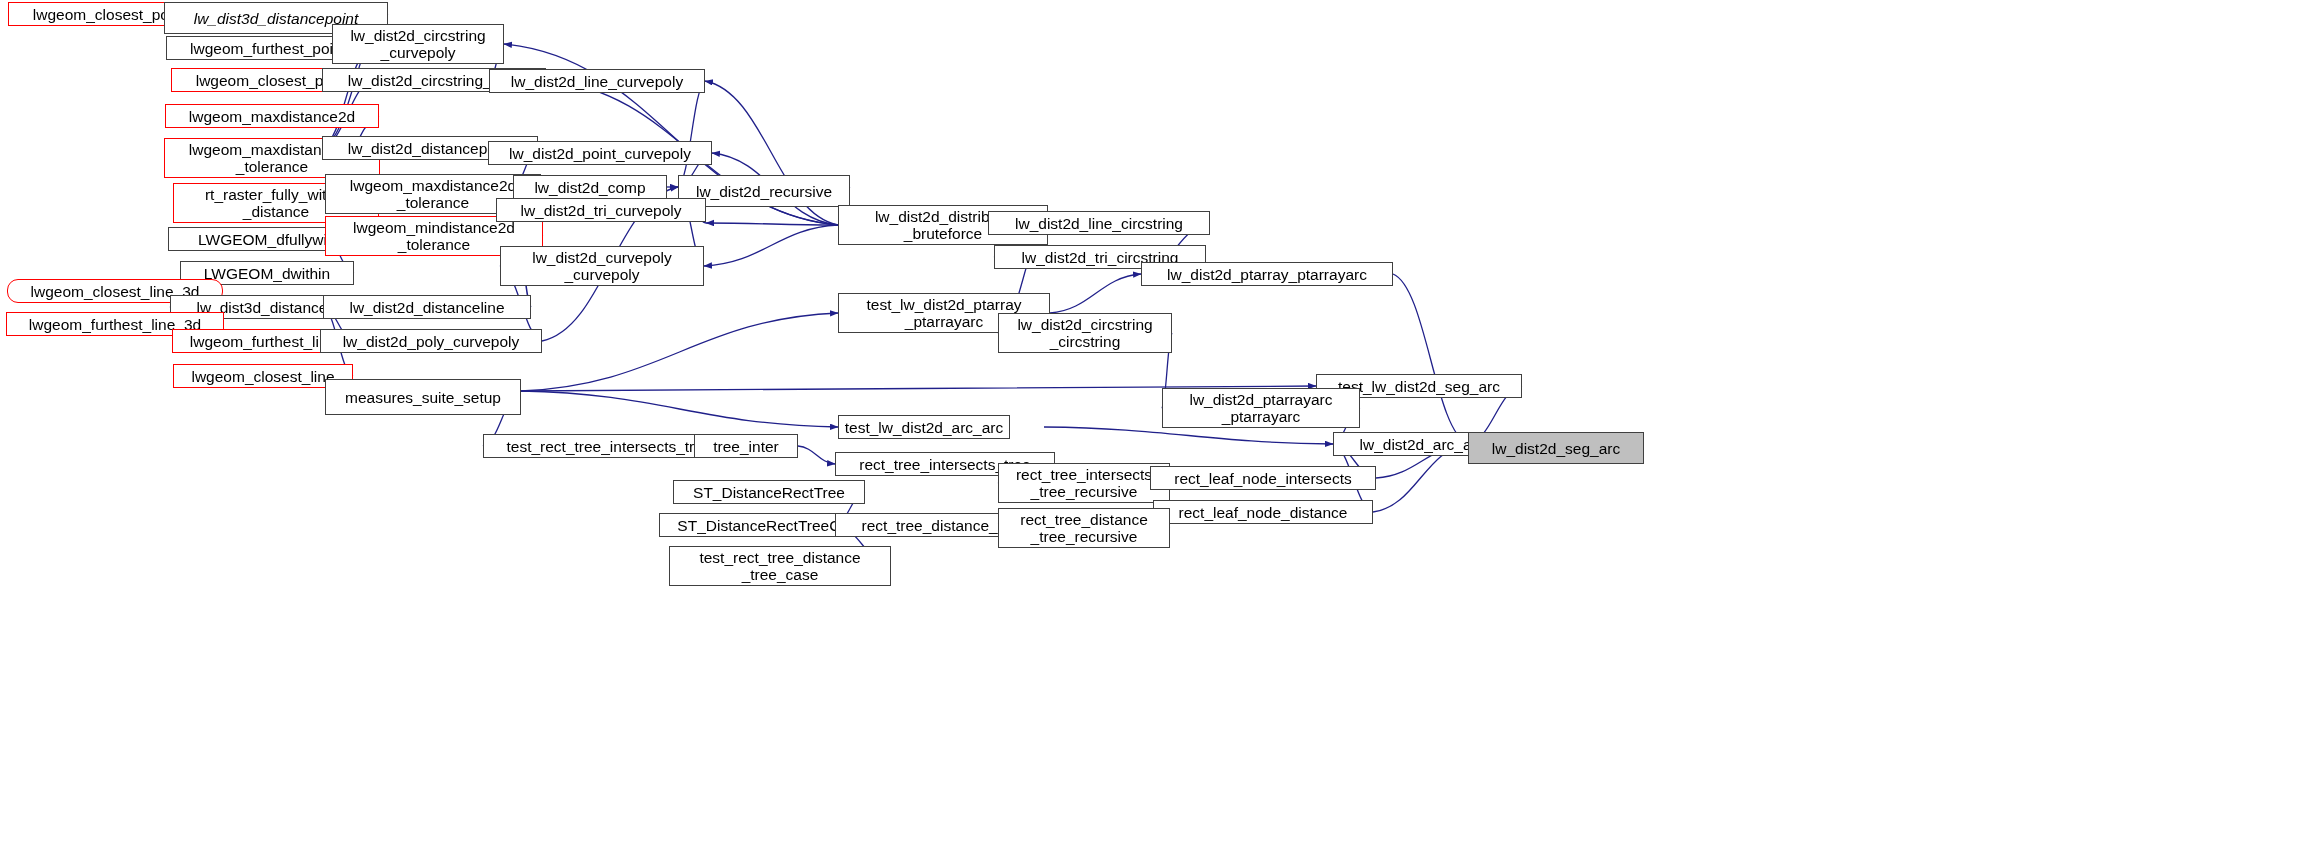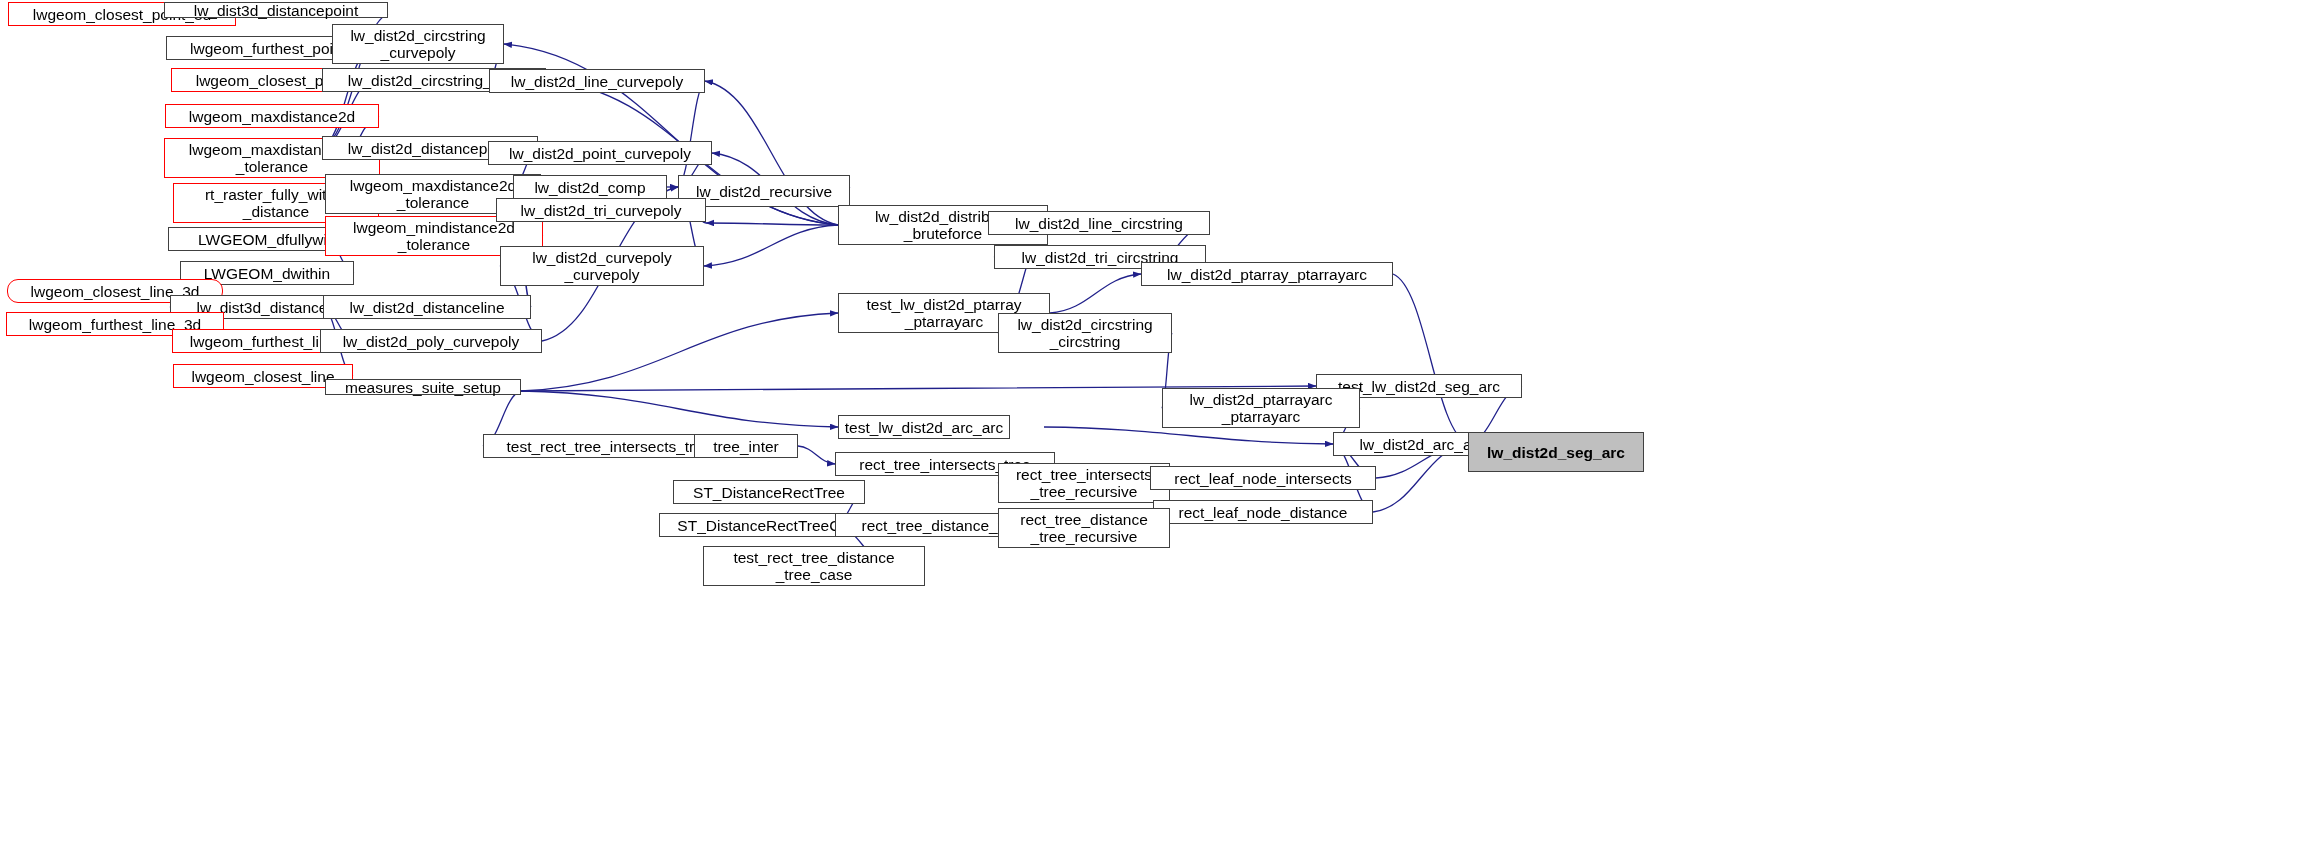--- a/index.html
+++ b/index.html
@@ -119,21 +119,21 @@
         <path d="M223,291 C199.15,292.28 193.85,305.72 170,307" marker-end="url(#ah)"></path>
         <path d="M224,324 C199.7,322.64 194.3,308.36 170,307" marker-end="url(#ah)"></path>
         <path d="M378,307 C353.25,307 347.75,307 323,307" marker-end="url(#ah)"></path>
         <path d="M354,341 C340.05,338.28 336.95,309.72 323,307" marker-end="url(#ah)"></path>
         <path d="M353,376 C339.5,370.48 336.5,312.52 323,307" marker-end="url(#ah)"></path>
         <path d="M542,341 C523.1,335 518.9,272 500,266" marker-end="url(#ah)"></path>
       </g>
   </svg>
   <div id="node-group">
       <div class="node red" style="left: 8px; top: 2px; width: 228px; height: 24px;">lwgeom_closest_point_3d</div>
-      <div class="node" style="left: 164px; top: 2px; width: 224px; height: 16px;">lw_dist3d_distancepoint</div>
+      <div class="node" style="left: 164px; top: 2px; width: 224px; height: 32px; font-style: italic;">lw_dist3d_distancepoint</div>
       <div class="node" style="left: 166px; top: 36px; width: 204px; height: 24px;">lwgeom_furthest_point</div>
       <div class="node" style="left: 332px; top: 24px; width: 172px; height: 40px;">lw_dist2d_circstring
 _curvepoly</div>
       <div class="node red" style="left: 171px; top: 68px; width: 202px; height: 24px;">lwgeom_closest_point</div>
       <div class="node" style="left: 322px; top: 68px; width: 224px; height: 24px;">lw_dist2d_circstring_poly</div>
       <div class="node" style="left: 489px; top: 69px; width: 216px; height: 24px;">lw_dist2d_line_curvepoly</div>
       <div class="node red" style="left: 165px; top: 104px; width: 214px; height: 24px;">lwgeom_maxdistance2d</div>
       <div class="node red" style="left: 164px; top: 138px; width: 216px; height: 40px;">lwgeom_maxdistance3d
 _tolerance</div>
       <div class="node" style="left: 322px; top: 136px; width: 216px; height: 24px;">lw_dist2d_distancepoint</div>
@@ -161,34 +161,34 @@
       <div class="node" style="left: 323px; top: 295px; width: 208px; height: 24px;">lw_dist2d_distanceline</div>
       <div class="node" style="left: 838px; top: 293px; width: 212px; height: 40px;">test_lw_dist2d_ptarray
 _ptarrayarc</div>
       <div class="node red" style="left: 6px; top: 312px; width: 218px; height: 24px;">lwgeom_furthest_line_3d</div>
       <div class="node" style="left: 998px; top: 313px; width: 174px; height: 40px;">lw_dist2d_circstring
 _circstring</div>
       <div class="node red" style="left: 172px; top: 329px; width: 182px; height: 24px;">lwgeom_furthest_line</div>
       <div class="node" style="left: 320px; top: 329px; width: 222px; height: 24px;">lw_dist2d_poly_curvepoly</div>
       <div class="node red" style="left: 173px; top: 364px; width: 180px; height: 24px;">lwgeom_closest_line</div>
       <div class="node" style="left: 1316px; top: 374px; width: 206px; height: 24px; text-align: center;">test_lw_dist2d_seg_arc</div>
-      <div class="node" style="left: 325px; top: 379px; width: 196px; height: 16px;">measures_suite_setup</div>
+      <div class="node" style="left: 325px; top: 379px; width: 196px; height: 36px;">measures_suite_setup</div>
       <div class="node" style="left: 1162px; top: 388px; width: 198px; height: 40px;">lw_dist2d_ptarrayarc
 _ptarrayarc</div>
       <div class="node" style="left: 838px; top: 415px; width: 172px; height: 24px;">test_lw_dist2d_arc_arc</div>
       <div class="node" style="left: 483px; top: 434px; width: 252px; height: 24px;">test_rect_tree_intersects_tree</div>
       <div class="node" style="left: 694px; top: 434px; width: 104px; height: 24px;">tree_inter</div>
       <div class="node" style="left: 1333px; top: 432px; width: 178px; height: 24px;">lw_dist2d_arc_arc</div>
-      <div class="node highlight" style="left: 1468px; top: 432px; width: 176px; height: 40px; font-weight: bold;">lw_dist2d_seg_arc</div>
+      <div class="node highlight" style="left: 1468px; top: 432px; width: 176px; height: 32px;">lw_dist2d_seg_arc</div>
       <div class="node" style="left: 835px; top: 452px; width: 220px; height: 24px;">rect_tree_intersects_tree</div>
       <div class="node" style="left: 998px; top: 463px; width: 172px; height: 40px;">rect_tree_intersects
 _tree_recursive</div>
       <div class="node" style="left: 1150px; top: 466px; width: 226px; height: 24px;">rect_leaf_node_intersects</div>
       <div class="node" style="left: 673px; top: 480px; width: 192px; height: 24px;">ST_DistanceRectTree</div>
       <div class="node" style="left: 1153px; top: 500px; width: 220px; height: 24px;">rect_leaf_node_distance</div>
       <div class="node" style="left: 659px; top: 513px; width: 242px; height: 24px;">ST_DistanceRectTreeCached</div>
       <div class="node" style="left: 835px; top: 513px; width: 216px; height: 24px;">rect_tree_distance_tree</div>
       <div class="node" style="left: 998px; top: 508px; width: 172px; height: 40px;">rect_tree_distance
 _tree_recursive</div>
-      <div class="node" style="left: 669px; top: 546px; width: 222px; height: 40px; margin-left: 34px;">test_rect_tree_distance
+      <div class="node" style="left: 669px; top: 546px; width: 222px; height: 40px;">test_rect_tree_distance
 _tree_case</div>
     </div>
 </div>
 
 </body></html>

